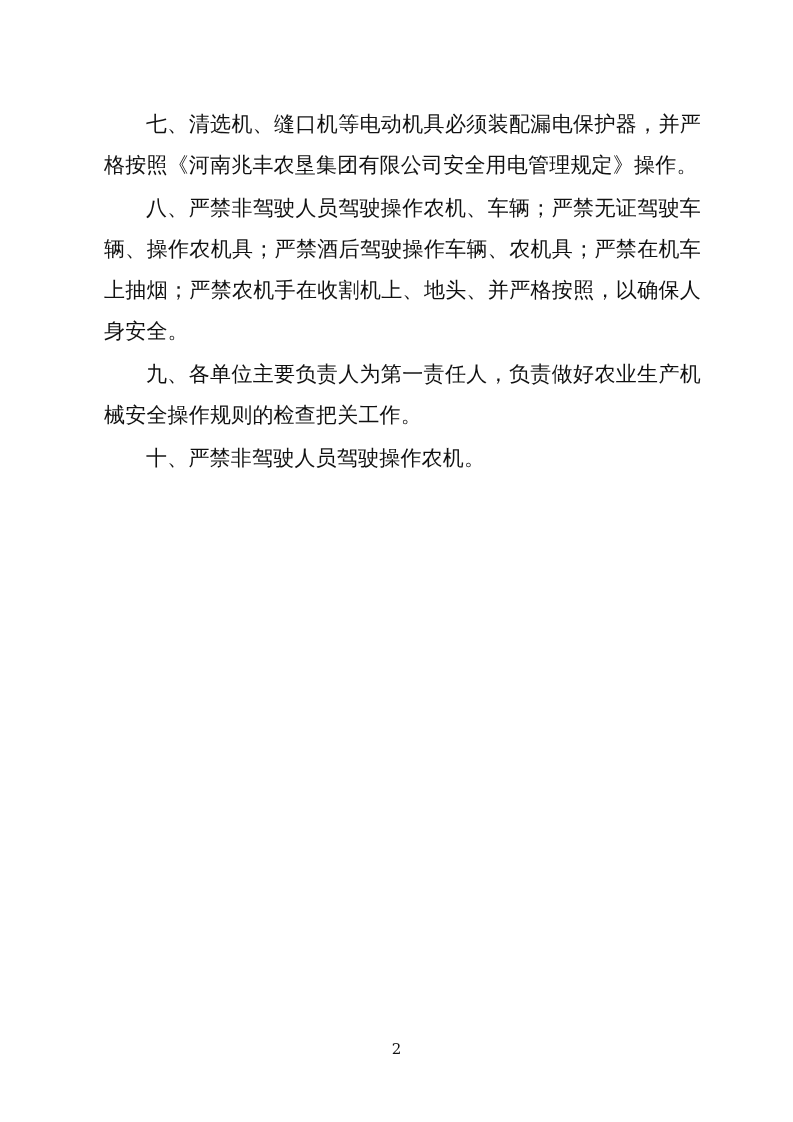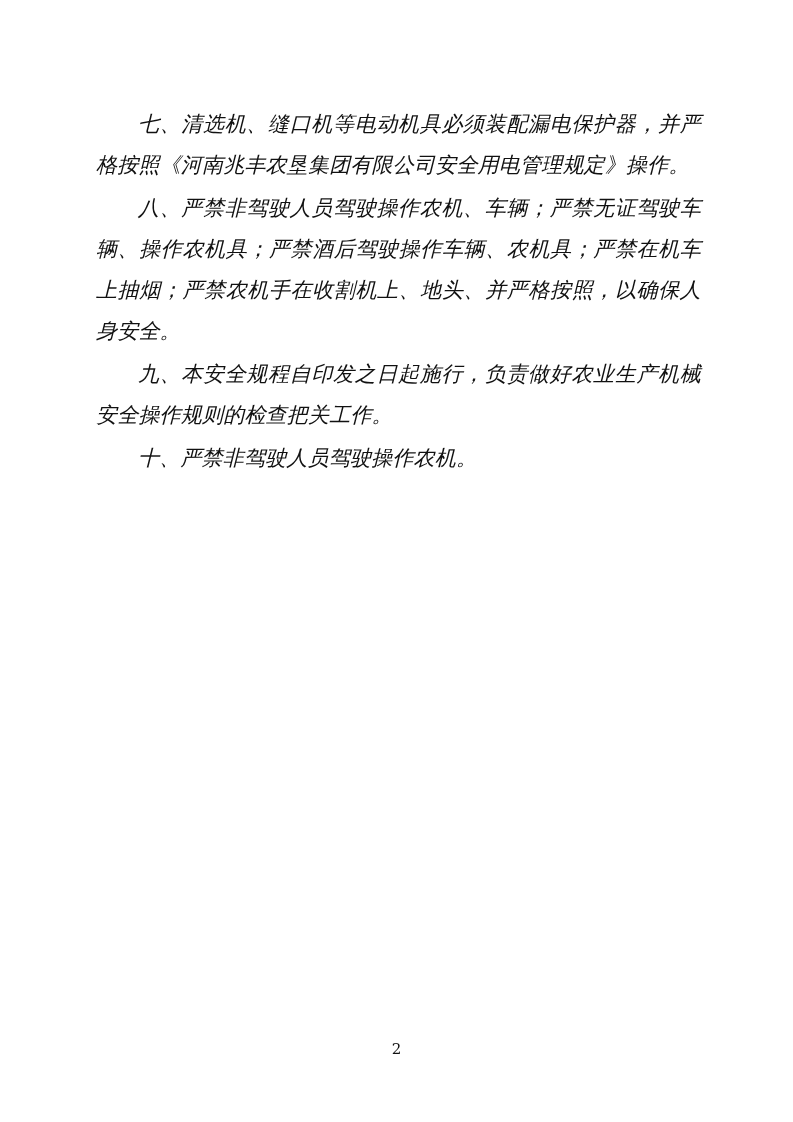--- a/index.html
+++ b/index.html
@@ -22,40 +22,39 @@
     left: 96px;
     top: 104px;
     width: 605px;
   }
   .para {
     font-size: 21px;
     line-height: 41px;
     text-align: justify;
     text-justify: inter-ideograph;
     text-indent: 42px;
-    margin: 0 0 2px 0;
+    margin: 0 0 2px 8px;
     letter-spacing: 0.2px;
     color: #111111;
-    font-style: italic;
   }
   .page-number {
     position: absolute;
     left: 0;
     right: 0;
     top: 1040px;
     text-align: center;
     font-size: 15px;
     color: #111111;
     font-family: "DejaVu Serif", "Liberation Serif", serif;
   }
 </style>
 </head>
 <body>
 
 <div class="page">
   <div class="content">
     <p class="para">七、清选机、缝口机等电动机具必须装配漏电保护器，并严格按照《河南兆丰农垦集团有限公司安全用电管理规定》操作。</p>
     <p class="para">八、严禁非驾驶人员驾驶操作农机、车辆；严禁无证驾驶车辆、操作农机具；严禁酒后驾驶操作车辆、农机具；严禁在机车上抽烟；严禁农机手在收割机上、地头、并严格按照，以确保人身安全。</p>
-    <p class="para">九、本安全规程自印发之日起施行，负责做好农业生产机械安全操作规则的检查把关工作。</p>
+    <p class="para">九、各单位主要负责人为第一责任人，负责做好农业生产机械安全操作规则的检查把关工作。</p>
     <p class="para">十、严禁非驾驶人员驾驶操作农机。</p>
   </div>
   <div class="page-number">2</div>
 </div>
 
 </body></html>

